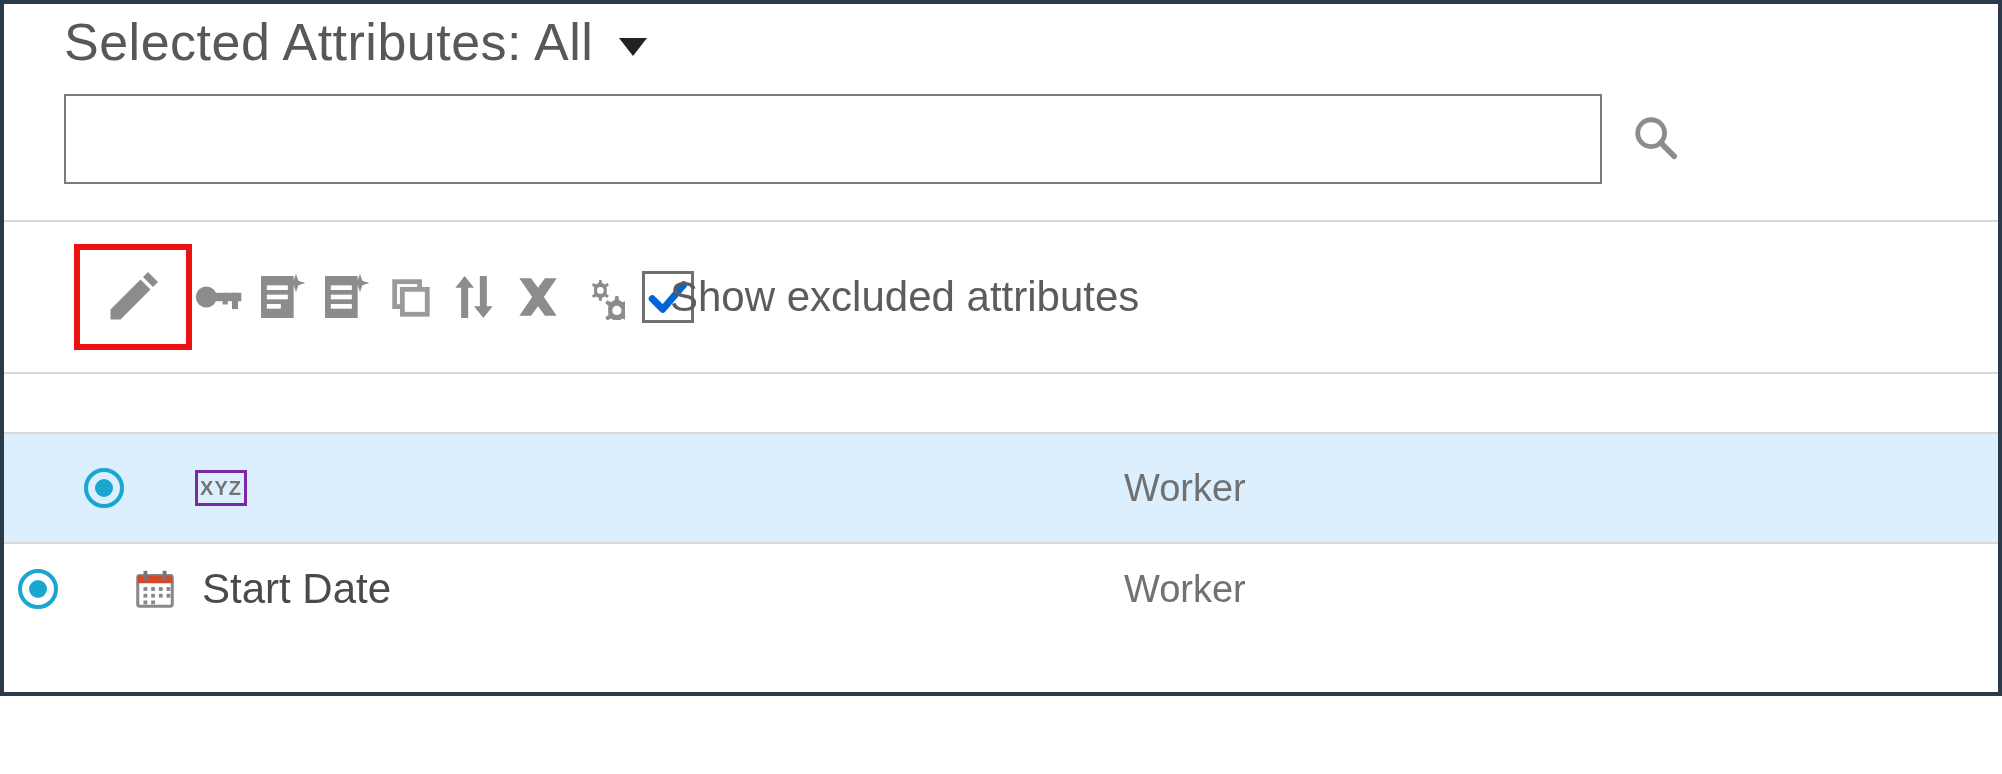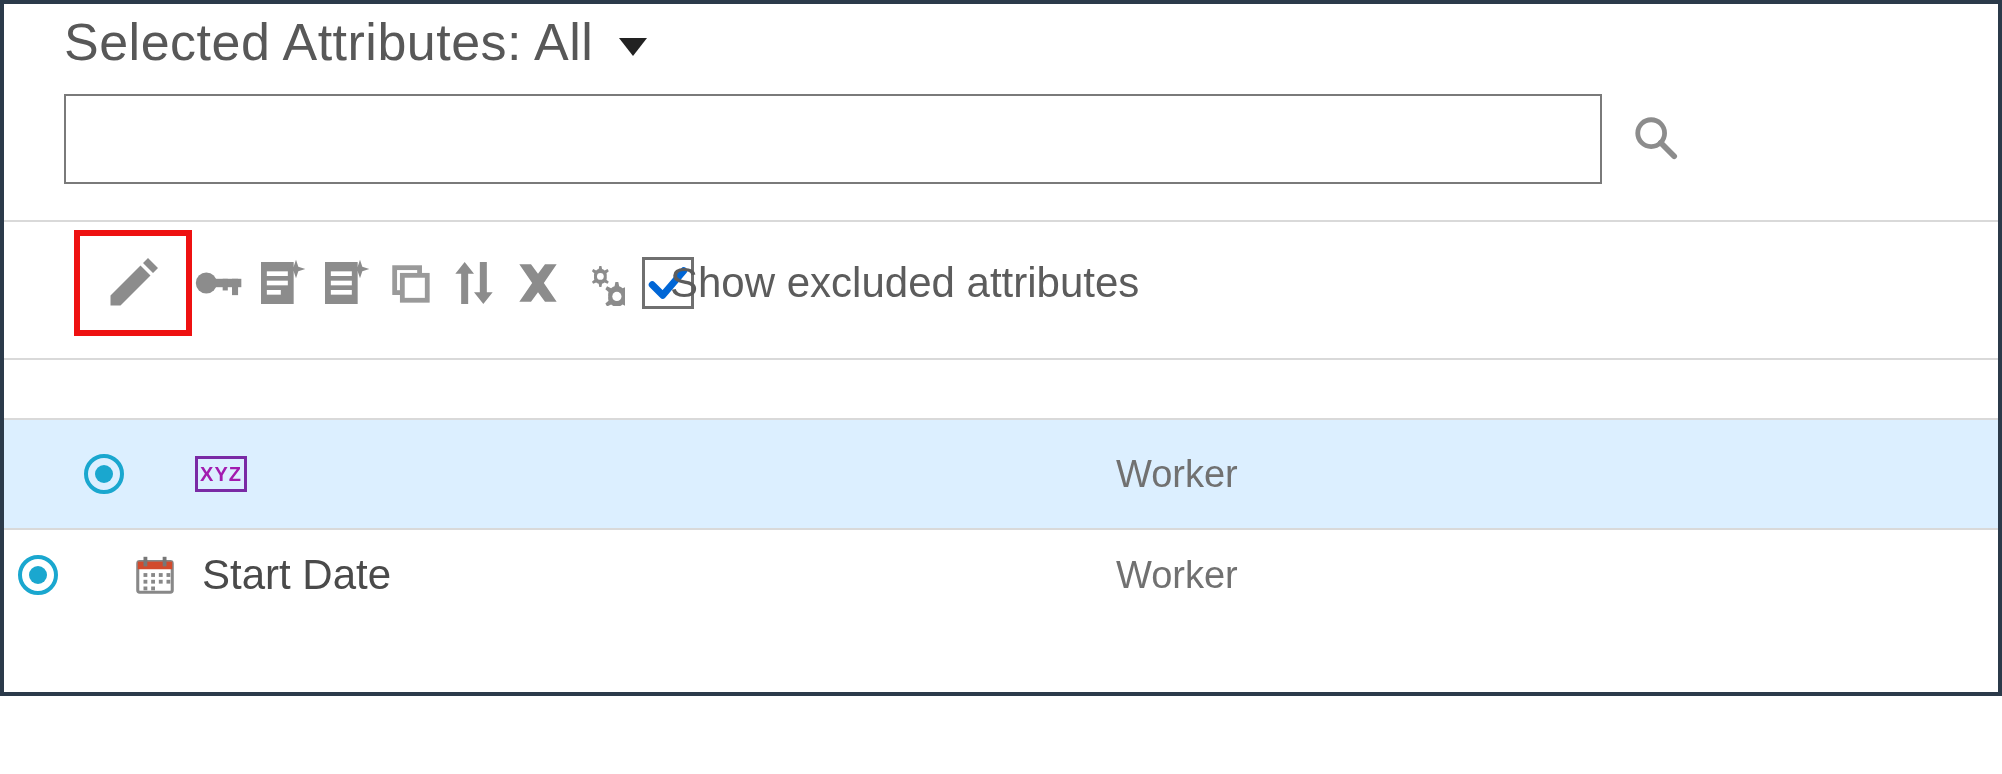--- a/index.html
+++ b/index.html
@@ -50,21 +50,21 @@
     border: 2px solid #7a7a7a;
     font-size: 36px;
     padding: 0 16px;
     outline: none;
   }
   .search-icon svg { width: 46px; height: 46px; }
   
   .toolbar {
     border-top: 2px solid #d9d9d9;
     border-bottom: 2px solid #d9d9d9;
-    padding: 8px 60px 22px 80px;
+    padding: 22px 60px 22px 80px;
     display: flex;
     align-items: center;
   }
   .tool-btn {
     width: 64px;
     height: 64px;
     display: flex;
     align-items: center;
     justify-content: center;
     cursor: pointer;
@@ -126,33 +126,34 @@
     background: #1aa7cf;
     border-radius: 50%;
   }
   .type-icon {
     width: 54px; height: 42px;
     margin-right: 20px;
     display: flex; align-items: center; justify-content: center;
   }
   .xyz {
     border: 3px solid #7a2aa5;
-    color: #a21caf;
+    color: #737373;
     font-size: 20px;
     font-weight: 900;
     font-family: Arial, sans-serif;
     width: 52px; height: 36px;
     display: flex; align-items: center; justify-content: center;
     letter-spacing: 1px;
   }
   .attr-name { flex: 0 0 auto; }
   .attr-cat {
     position: absolute;
     font-size: 38px;
     color: #717171;
+    margin-left: 8px;
   }
   .row { position: relative; }
   .attr-cat { left: 1112px; }
 </style>
 </head>
 <body>
 
 <div class="frame">
 
   <div class="header">

